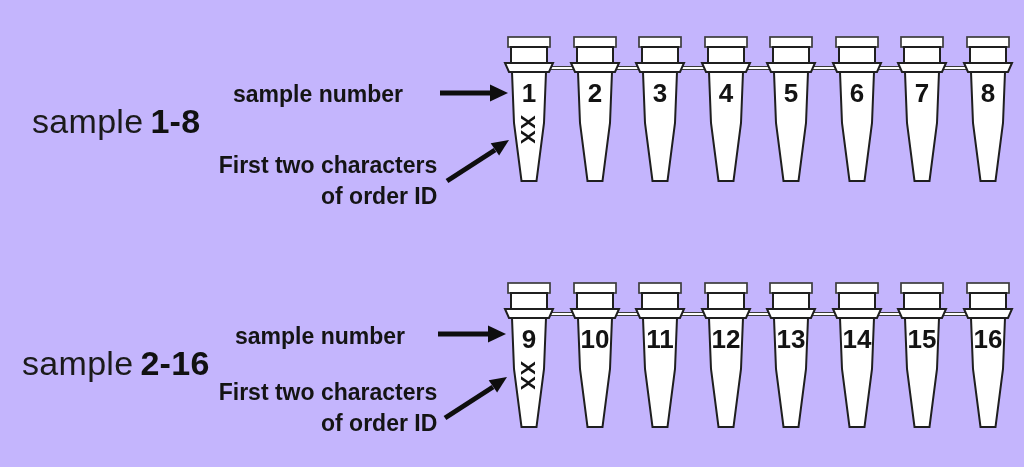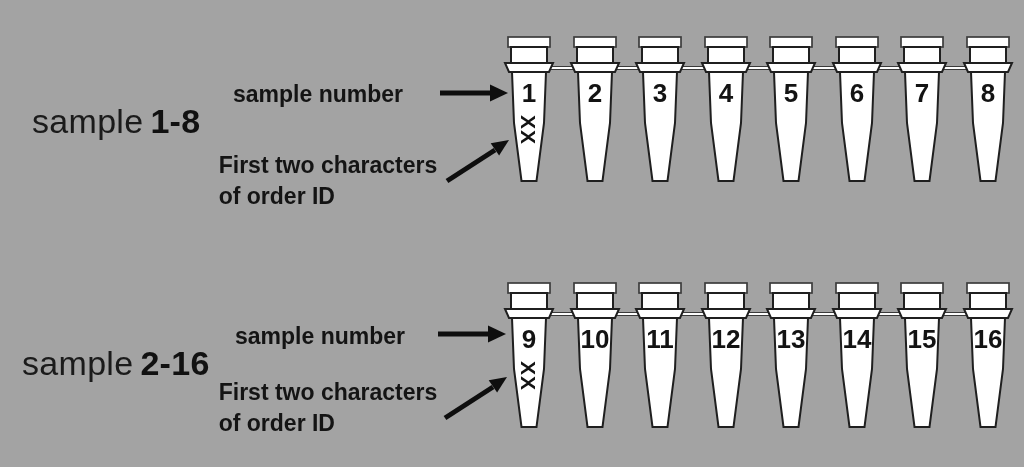--- a/index.html
+++ b/index.html
@@ -1,20 +1,20 @@
 <!DOCTYPE html>
 <html><head>
 <meta charset="utf-8">
 <style>
   html, body { margin: 0; padding: 0; background: #ffffff; }
   #canvas {
     position: relative;
     width: 1024px;
     height: 467px;
-    background: #a3a3a3;
+    background: #c4b5fd;
     overflow: hidden;
     font-family: "Liberation Sans", "DejaVu Sans", sans-serif;
     color: #161616;
   }
   .abs { position: absolute; }
 
   
   .group-label {
     font-size: 34px;
     font-weight: 400;
@@ -26,21 +26,21 @@
 
   
   .pointer-label {
     font-size: 23px;
     font-weight: 700;
     white-space: nowrap;
     transform: translateX(-50%);
     color: #141414;
   }
   .fc-label {
-    text-align: left;
+    text-align: right;
     line-height: 31px;
   }
 
   
   .connector {
     height: 2px;
     background: #fdfdfd;
     border-top: 1.6px solid #3a3a3a;
     border-bottom: 1.6px solid #3a3a3a;
   }

